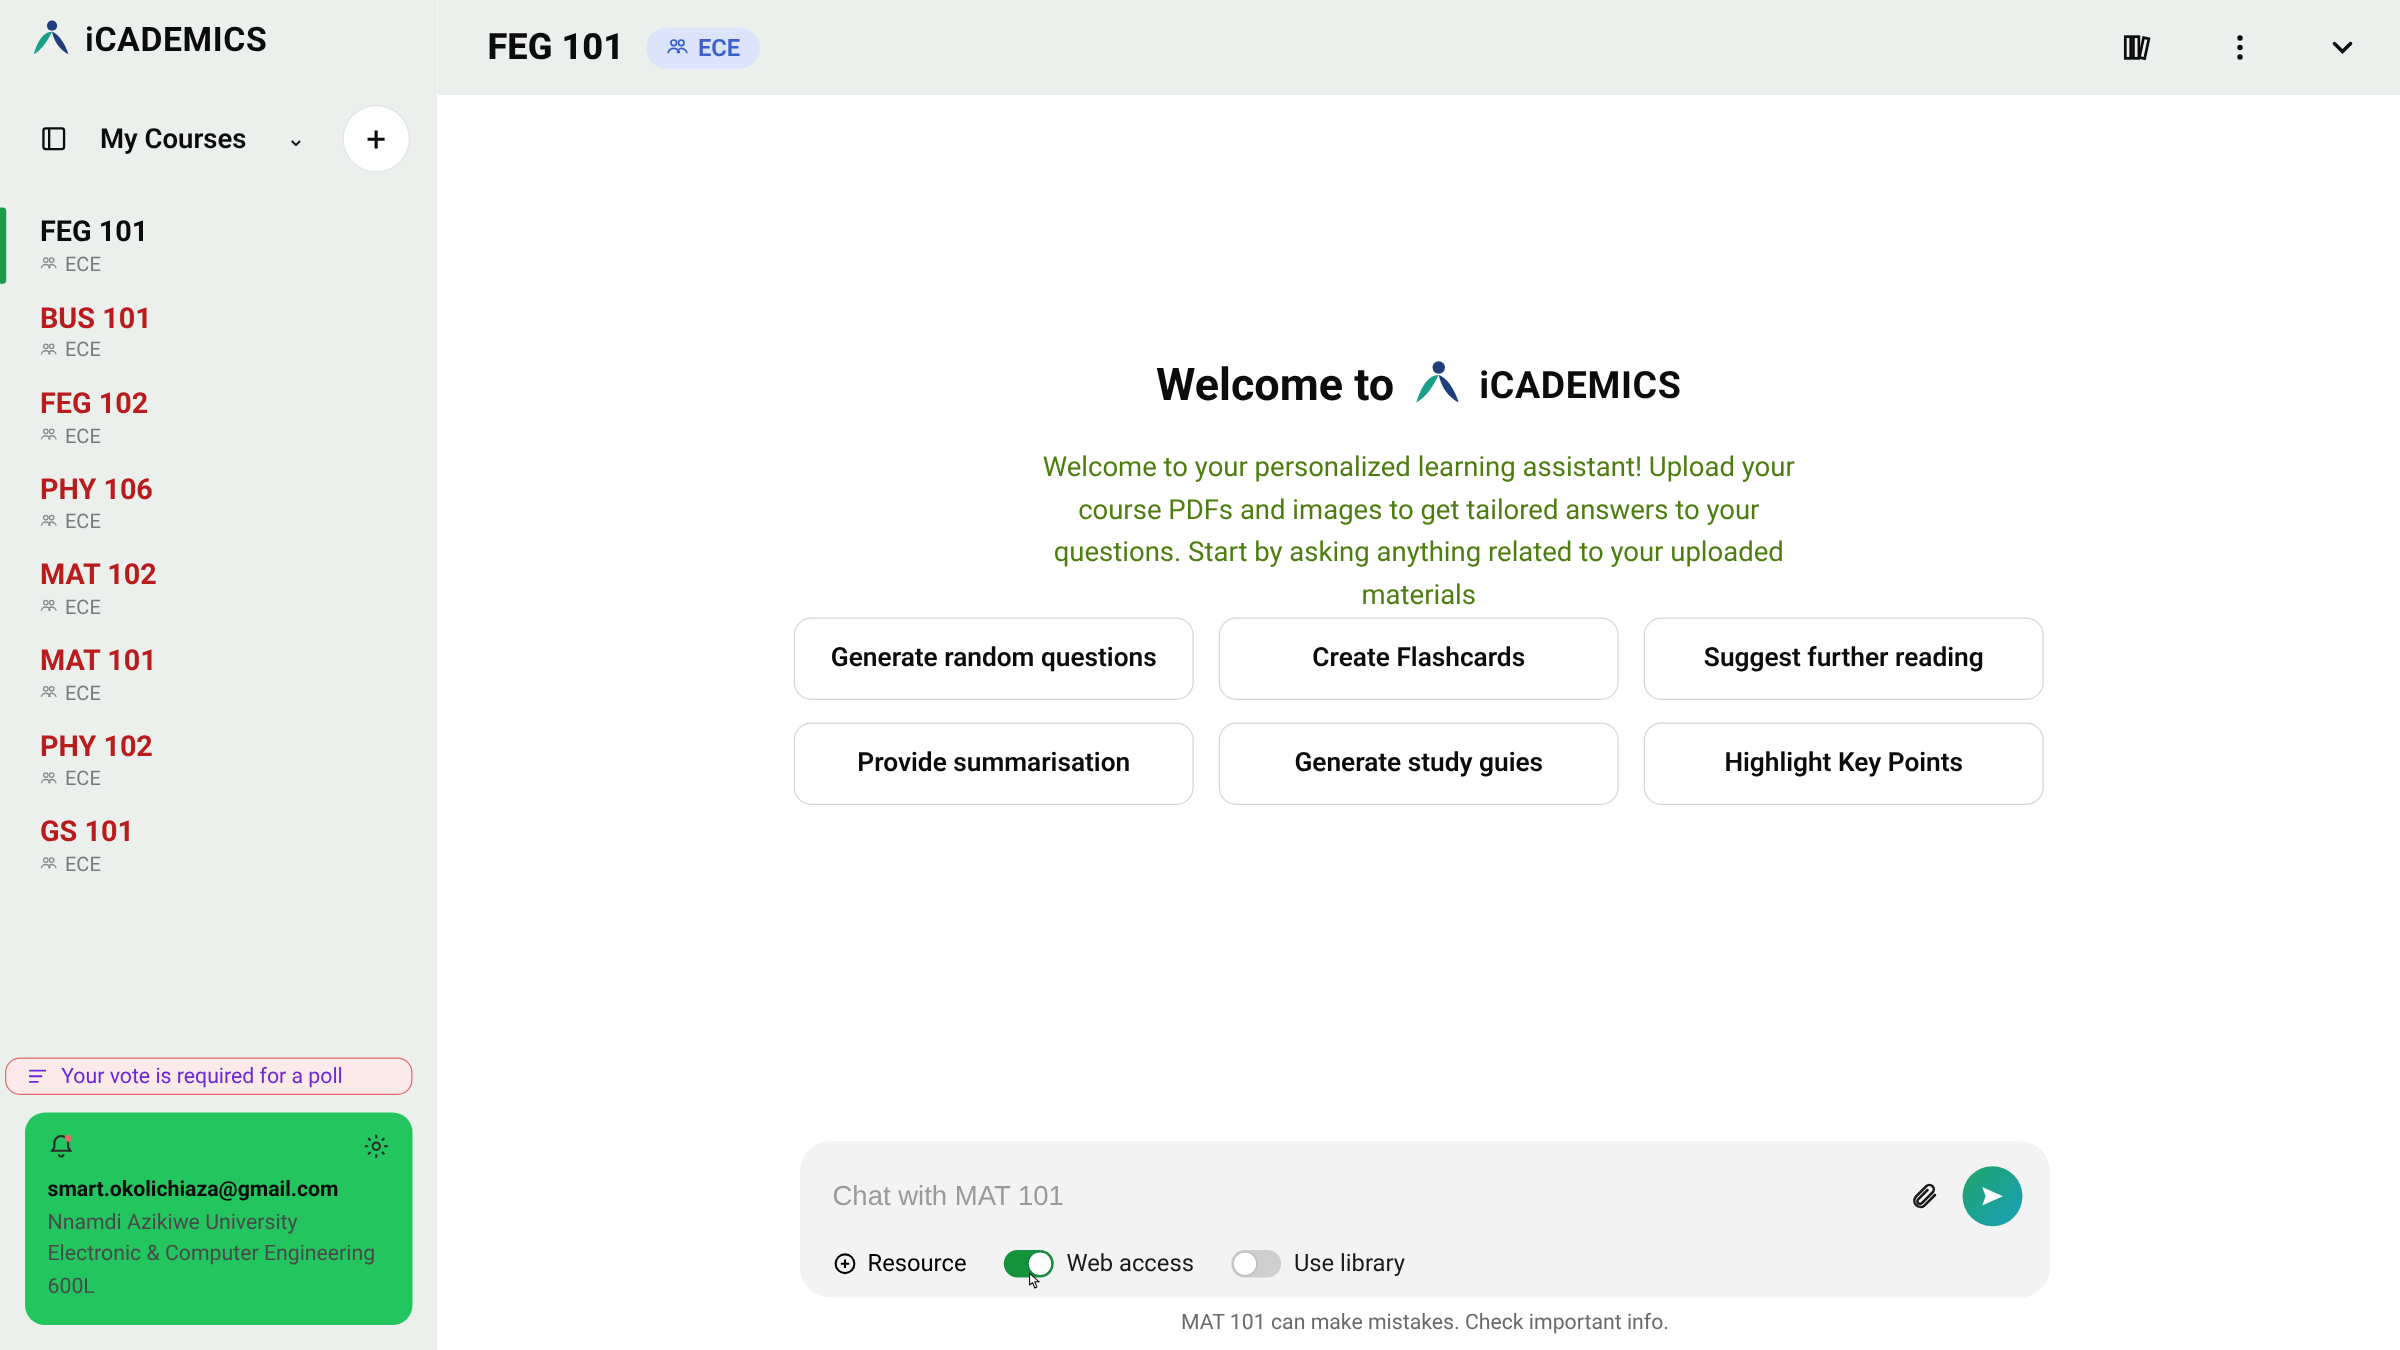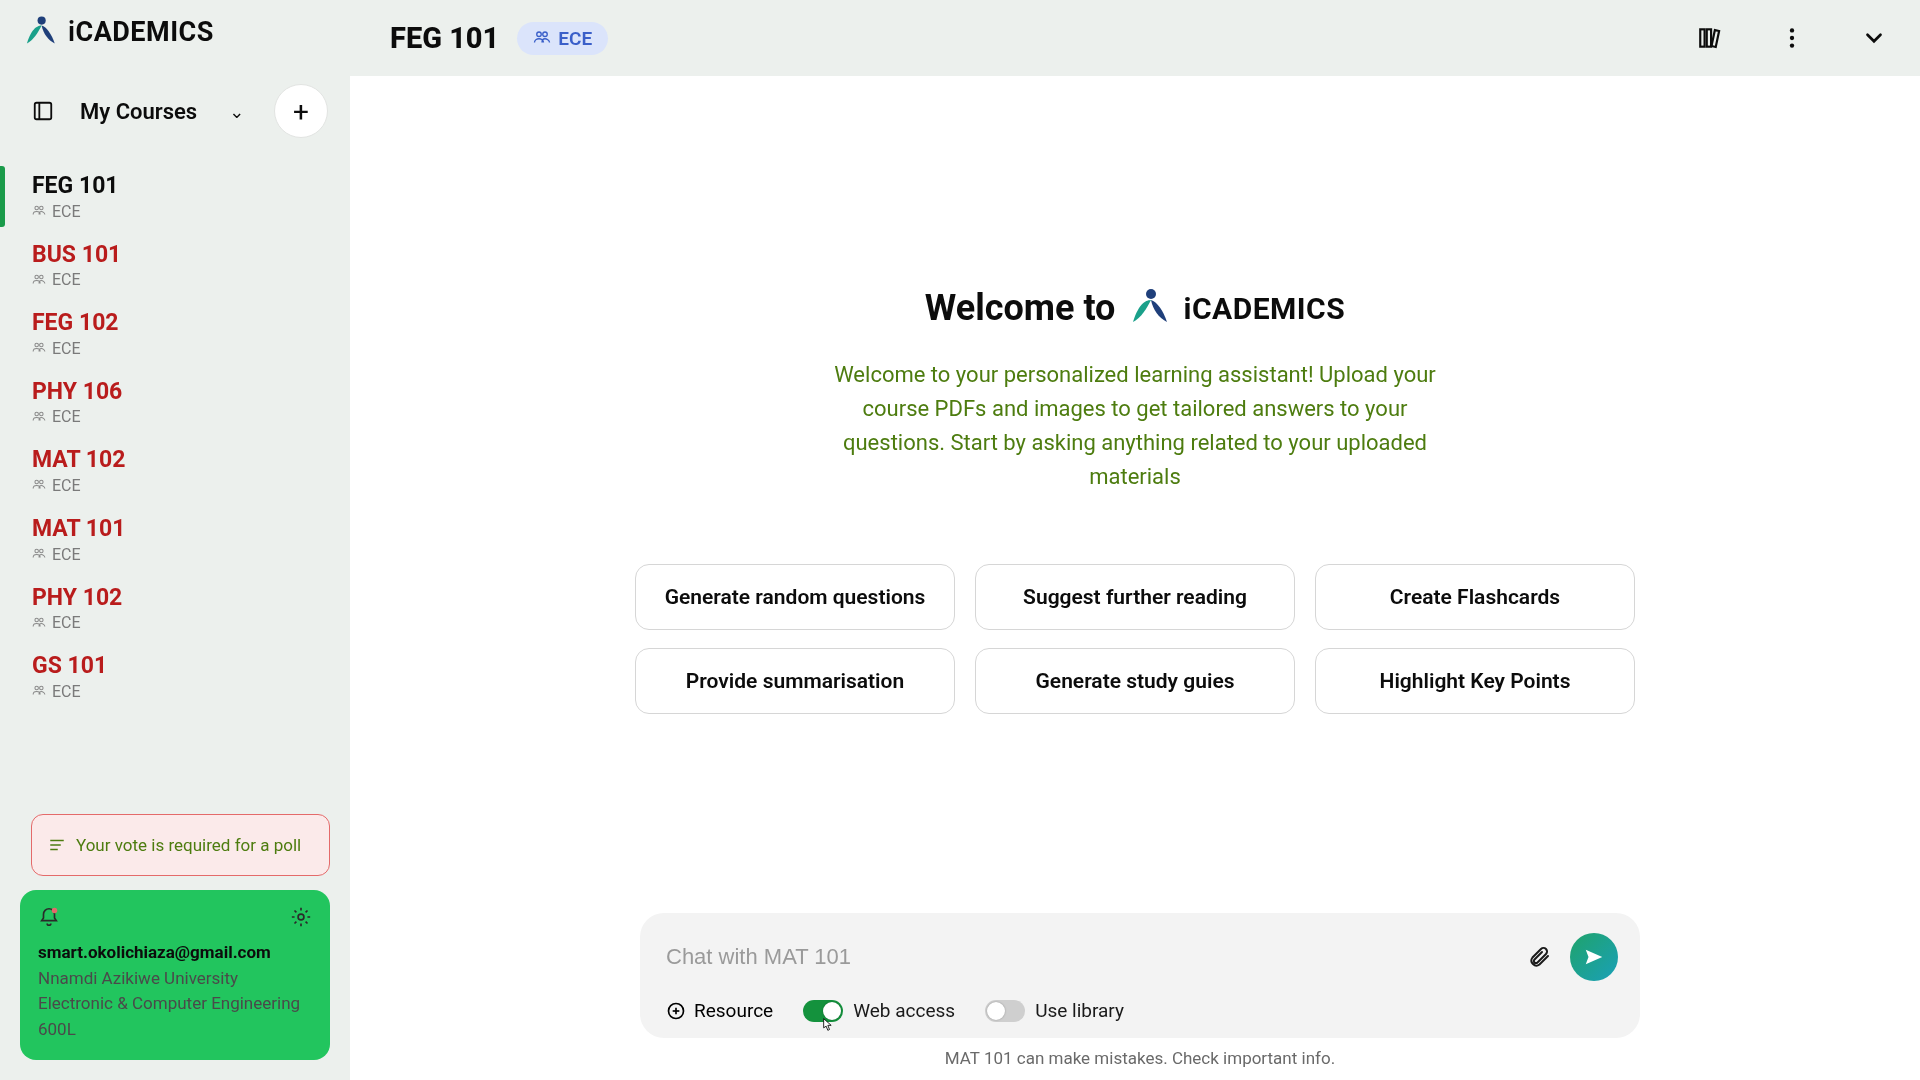--- a/index.html
+++ b/index.html
@@ -30,21 +30,21 @@
 .course-item.active::before { content:""; position:absolute; left:0; top:4px; bottom:4px; width:5px; background:#1a9b4a; border-radius:0 3px 3px 0; }
 .course-code { font-size: 23px; font-weight: 700; color: #b91c1c; line-height:1.2;}
 .course-item.active .course-code { color: #0c0c0c; font-weight:700; }
 .course-dept-row { display:flex; align-items:center; gap:6px; margin-top:2px;}
 .course-dept-icon { width:14px; height:14px; color:#8a8a8a; }
 .course-dept { font-size: 16px; color: #7a7a7a; }
 
 .sidebar-spacer { flex:1; }
 
 
-.alert { margin: 0 20px 14px 31px; border:1.5px solid #e46a6a; background:#fbeaea; color:#4d7c0f; border-radius:12px; padding:20px 16px; display:flex; align-items:center; gap:10px; font-size:17px; cursor:pointer; }
+.alert { margin: 0 20px 14px 4px; border:1.5px solid #e46a6a; background:#fbeaea; color:#6d28d9; border-radius:12px; padding:4px 16px; display:flex; align-items:center; gap:10px; font-size:17px; cursor:pointer; }
 .alert-icon { width:18px; height:18px; flex-shrink:0; }
 
 
 .user-card { margin: 0 20px; background:#22c55e; border-radius:16px; padding:16px 18px 18px 18px; }
 .user-card-top { display:flex; justify-content:space-between; align-items:center; margin-bottom:14px;}
 .bell-icon, .gear-icon { width:22px; height:22px; color:#2a2a2a; cursor:pointer; }
 .bell-icon .dot { fill:#e46a6a; }
 .user-email { font-size:17px; font-weight:700; color:#0c0c0c; margin-bottom:4px; }
 .user-line { font-size:17px; color:#4a4a4a; line-height:1.5; }
 
@@ -57,21 +57,21 @@
 .header-icon-btn { width:36px; height:36px; display:flex; align-items:center; justify-content:center; color:#0c0c0c; cursor:pointer; margin-left:28px; }
 .header-icon-btn svg { width:26px; height:26px; }
 
 
 .content { flex:1; display:flex; flex-direction:column; align-items:center; padding-top:210px;}
 .welcome-row { display:flex; align-items:center; gap:12px; }
 .welcome-text { font-size:36px; font-weight:700; color:#0c0c0c; }
 .content-logo-mark { width:44px; height:44px; }
 .content-logo-text { font-size:30px; font-weight:700; color:#0c0c0c; letter-spacing:0.5px;}
 .welcome-desc { margin-top:28px; max-width:640px; text-align:center; font-size:22px; color:#4d7c0f; line-height:1.55;}
-.suggestions { margin-top:70px; display:grid; grid-template-columns:repeat(3, 320px); gap:18px 20px; }
+.suggestions { display:grid; grid-template-columns:repeat(3, 320px); gap:18px 20px; }
 .suggestion-card { border:1.5px solid #d6d6d6; border-radius:14px; height:66px; display:flex; align-items:center; justify-content:center; font-size:21px; font-weight:600; color:#0c0c0c; cursor:pointer; background:#fff; }
 
 
 .chat-wrap { position:absolute; left:360px; right:0; bottom:12px; display:flex; flex-direction:column; align-items:center; }
 .chat-bar { width:1000px; background:#f3f3f3; border-radius:24px; padding:20px 22px 16px 26px; }
 .chat-row1 { display:flex; align-items:center; gap:14px; }
 .chat-input { flex:1; border:none; background:transparent; font-size:22px; color:#333; outline:none; }
 .chat-input::placeholder { color:#9a9a9a; }
 .attach-btn { width:34px; height:34px; display:flex; align-items:center; justify-content:center; color:#1a1a1a; cursor:pointer; }
 .attach-btn svg { width:24px; height:24px; }
@@ -278,22 +278,22 @@
             <use href="#logo-mark-g"></use>
           </svg>
         <span class="content-logo-text">
           <span>i</span><span>CADEMICS</span>
         </span>
       </div>
       <p class="welcome-desc">Welcome to your personalized learning assistant! Upload your course PDFs and images to get tailored answers to your questions. Start by asking anything related to your uploaded materials</p>
 
       <div class="suggestions" id="suggestions">
           <div class="suggestion-card">Generate random questions</div>
+          <div class="suggestion-card">Create Flashcards</div>
           <div class="suggestion-card">Suggest further reading</div>
-          <div class="suggestion-card">Create Flashcards</div>
           <div class="suggestion-card">Provide summarisation</div>
           <div class="suggestion-card">Generate study guies</div>
           <div class="suggestion-card">Highlight Key Points</div>
         </div>
     </section>
 
     <div class="chat-wrap">
       <div class="chat-bar">
         <div class="chat-row1">
           <input class="chat-input" placeholder="Chat with MAT 101" style="">

